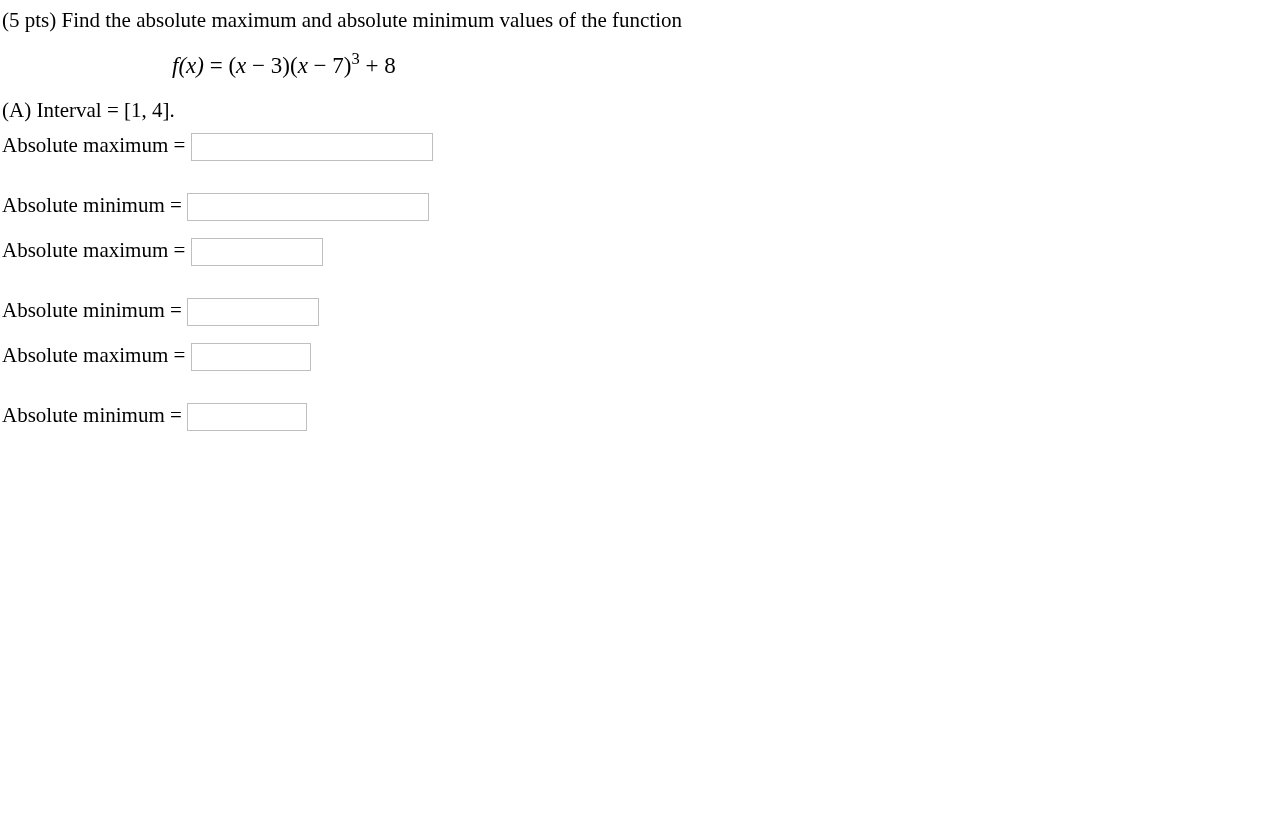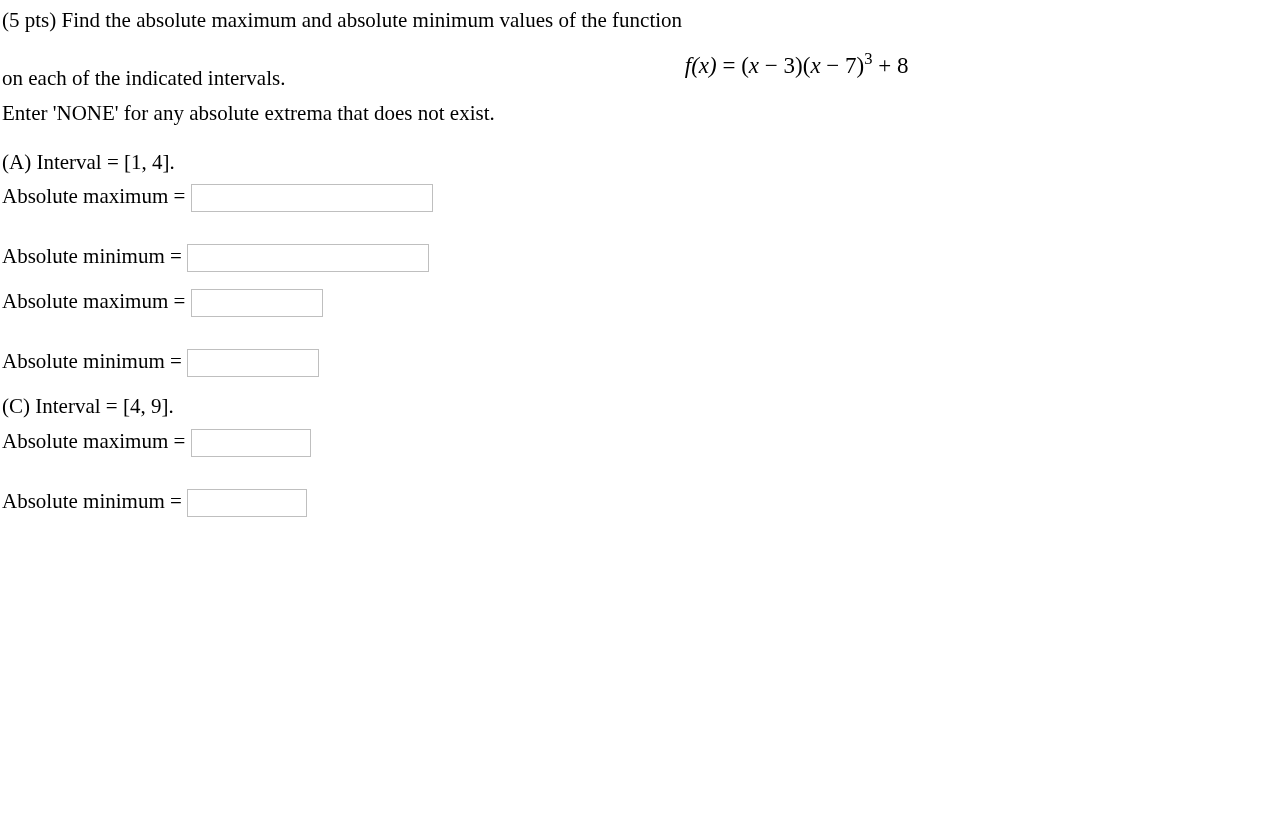--- a/index.html
+++ b/index.html
@@ -52,25 +52,20 @@
   .label-int { white-space: nowrap; }
 </style>
 </head>
 <body>
 
 <div class="content">
 
   <div class="line">(5 pts) Find the absolute maximum and absolute minimum values of the function</div>
 
   <div class="row">
-    <div class="intro-col">
-      <div class="gap-med"></div>
-      <div class="line">on each of the indicated intervals.</div>
-      <div class="line">Enter 'NONE' for any absolute extrema that does not exist.</div>
-    </div>
     <div class="formula-col math">
       <span><span>f(x)</span></span><span class="upright"> = </span><span class="upright">(</span><span>x</span><span class="upright"> − </span><span class="upright">3</span><span class="upright">)</span><span class="upright">(</span><span>x</span><span class="upright"> − </span><span class="upright">7</span><span class="upright">)</span><span class="sup">3</span><span class="upright"> + </span><span class="upright">8</span>
     </div>
   </div>
 
   <div class="part">
     <div class="line label-int">
       <span>(A) Interval = </span><span class="math upright">[</span><span class="math upright">1</span><span class="math upright">, </span><span class="math upright">4</span><span class="math upright">]</span><span>.</span>
     </div>
     <div class="line">
@@ -90,23 +85,20 @@
       <input class="answer w-mid" type="text" style="">
     </div>
     <div class="gap-med"></div>
     <div class="line">
       <span>Absolute minimum = </span>
       <input class="answer w-mid" type="text" style="">
     </div>
   </div>
 
   <div class="part">
-    <div class="line label-int">
-      <span>(C) Interval = </span><span class="math upright">[</span><span class="math upright">4</span><span class="math upright">, </span><span class="math upright">9</span><span class="math upright">]</span><span>.</span>
-    </div>
     <div class="line">
       <span>Absolute maximum = </span>
       <input class="answer w-short" type="text" style="">
     </div>
     <div class="gap-med"></div>
     <div class="line">
       <span>Absolute minimum = </span>
       <input class="answer w-short" type="text" style="">
     </div>
   </div>

